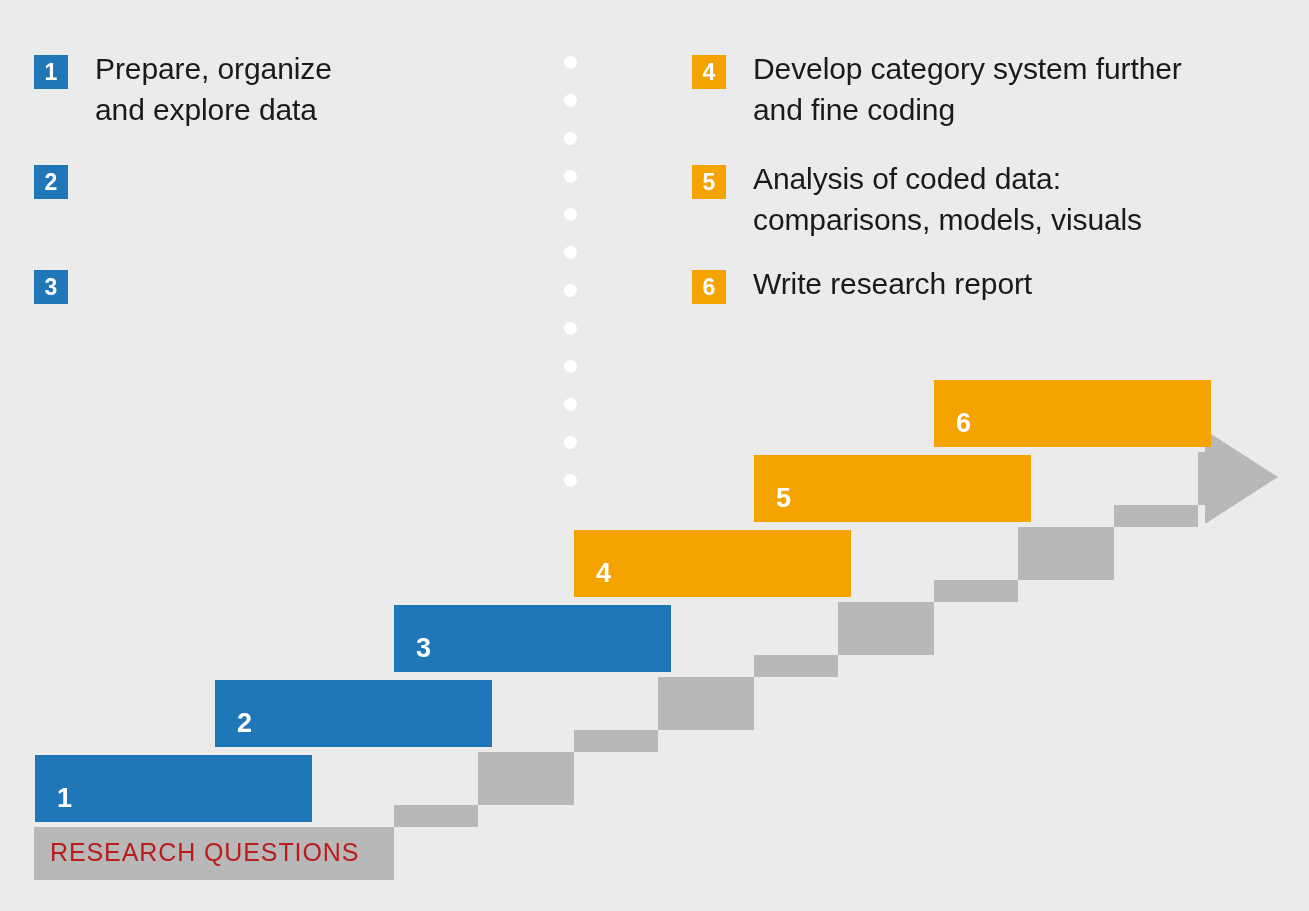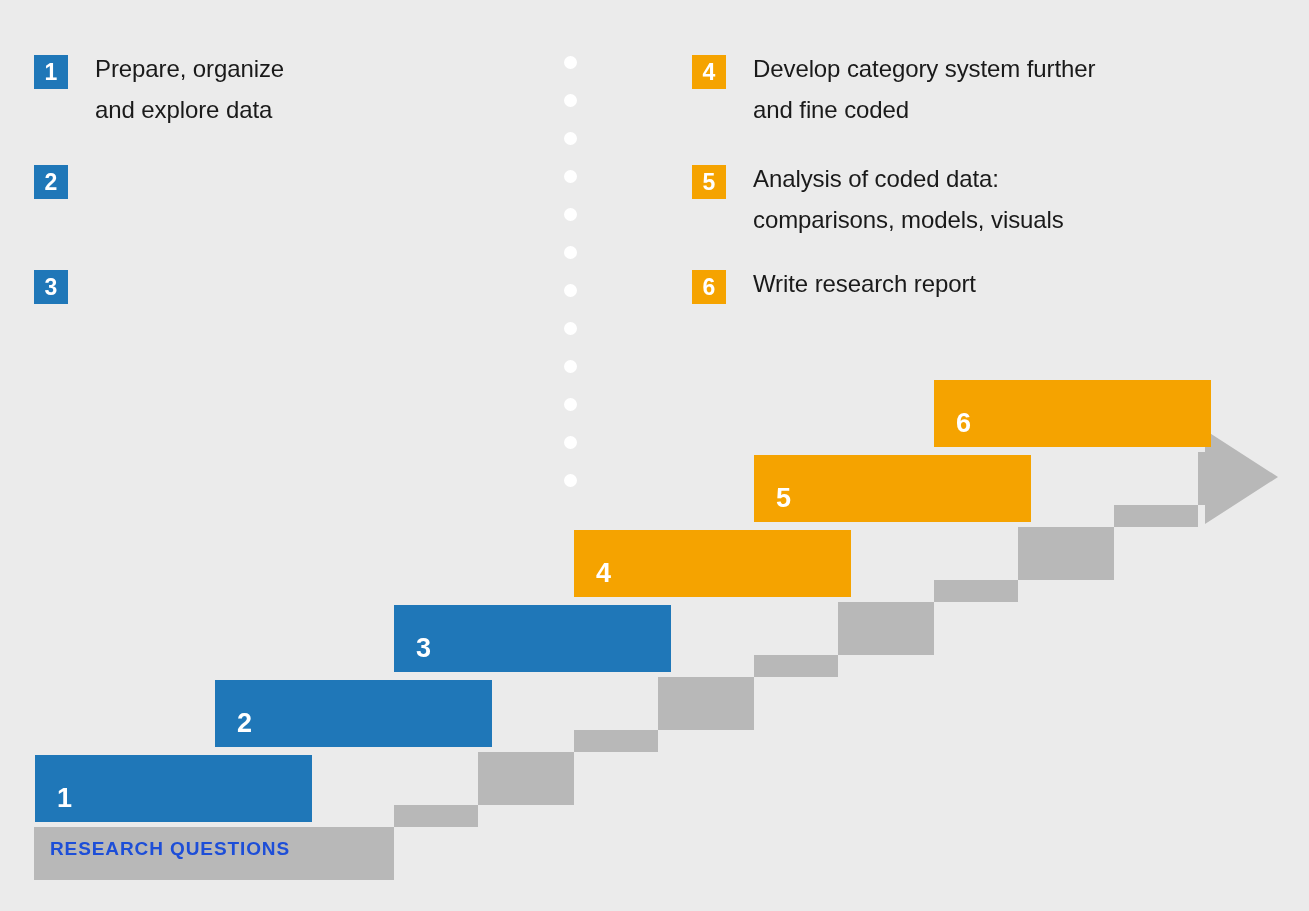--- a/index.html
+++ b/index.html
@@ -45,21 +45,21 @@
     font-weight: bold;
     line-height: 34px;
     text-align: center;
     box-sizing: border-box;
   }
   .badge-blue   { background: #1f77b8; }
   .badge-orange { background: #f5a300; }
 
   .legend-text {
     margin-left: 27px;
-    font-size: 24px;
+    font-size: 30px;
     line-height: 41px;
     color: #1a1a1a;
     white-space: pre-line;
     margin-top: -7px;
     letter-spacing: -0.1px;
   }
 
   
   #divider {
     position: absolute;
@@ -75,23 +75,23 @@
     height: 13px;
     border-radius: 50%;
     background: #ffffff;
   }
 
   
   #stairs { position: absolute; left: 0; top: 0; }
 
   .step-label {
     position: absolute;
-    color: #1d4ed8;
-    font-size: 19px;
-    font-weight: bold;
+    color: #b91c1c;
+    font-size: 25px;
+    font-weight: normal;
     letter-spacing: 0.9px;
   }
 
   .bar {
     position: absolute;
     width: 277px;
     height: 67px;
     box-sizing: border-box;
   }
   .bar-blue   { background: #1f77b8; }
@@ -191,21 +191,21 @@
       </div>
       <div class="legend-item" style="top: 270px;">
         <div class="badge badge-blue">3</div>
       </div>
     </div>
 
   <div id="legend-right" class="legend-col">
       <div class="legend-item" style="top: 55px;">
         <div class="badge badge-orange">4</div>
         <div class="legend-text">Develop category system further
-and fine coded</div>
+and fine coding</div>
       </div>
       <div class="legend-item" style="top: 165px;">
         <div class="badge badge-orange">5</div>
         <div class="legend-text">Analysis of coded data:
 comparisons, models, visuals</div>
       </div>
       <div class="legend-item" style="top: 270px;">
         <div class="badge badge-orange">6</div>
         <div class="legend-text">Write research report</div>
       </div>

